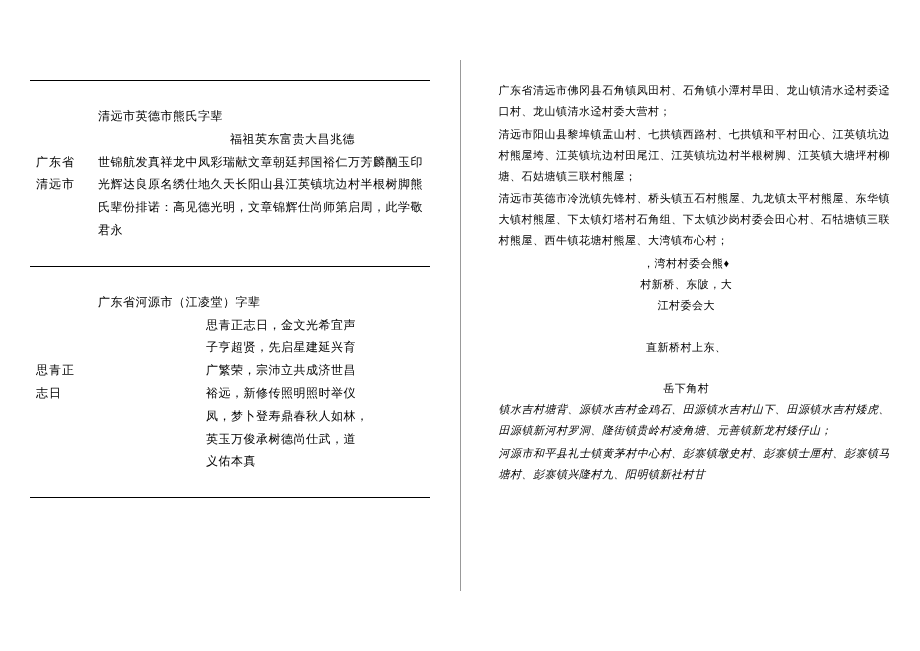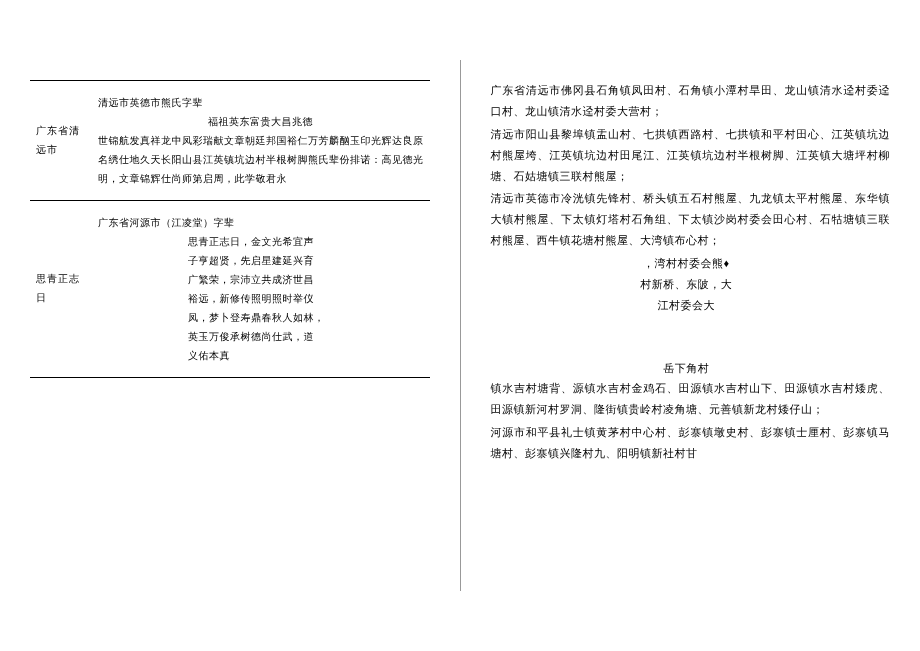--- a/index.html
+++ b/index.html
@@ -28,54 +28,55 @@
       margin: 40px 0;
     }
     table {
       border-collapse: collapse;
       width: 100%;
       margin-top: 60px;
     }
     td {
       border-top: 1px solid #000;
       border-bottom: 1px solid #000;
-      padding: 12px 6px;
+      padding: 24px 6px;
       vertical-align: middle;
       line-height: 1.9;
-      font-size: 10px;
+      font-size: 12px;
     }
     td.label {
       width: 62px;
       letter-spacing: 1px;
       vertical-align: middle;
-      font-family: Liberation Mono, monospace;
     }
     td.content {
       letter-spacing: 0.5px;
     }
     .indent-line {
       text-indent: 11em;
       display: block;
     }
     .right-content {
       padding-top: 60px;
       line-height: 1.9;
       font-size: 11px;
       letter-spacing: 0.5px;
     }
     .right-content p {
       margin-bottom: 2px;
       text-align: justify;
+      margin-left: 8px;
     }
     .right-align-block {
       text-align: center;
       padding-right: 8px;
     }
     .left-indent {
       text-indent: 0;
+      font-style: italic;
     }
   </style>
 </head>
 <body>
 
 <div class="page">
   <table>
     <tbody>
         <tr>
       <td class="label">
@@ -114,20 +115,23 @@
   <div class="right-content">
     <p>广东省清远市佛冈县石角镇凤田村、石角镇小潭村旱田、龙山镇清水迳村委迳口村、龙山镇清水迳村委大营村；</p>
     <p>清远市阳山县黎埠镇盂山村、七拱镇西路村、七拱镇和平村田心、江英镇坑边村熊屋垮、江英镇坑边村田尾江、江英镇坑边村半根树脚、江英镇大塘坪村柳塘、石姑塘镇三联村熊屋；</p>
     <p>清远市英德市冷洸镇先锋村、桥头镇五石村熊屋、九龙镇太平村熊屋、东华镇大镇村熊屋、下太镇灯塔村石角组、下太镇沙岗村委会田心村、石牯塘镇三联村熊屋、西牛镇花塘村熊屋、大湾镇布心村；</p>
     <div class="right-align-block">
       <span>，湾村村委会熊♦</span><br>
       <span>村新桥、东陂，大</span><br>
       <span>江村委会大</span>
     </div>
     <br>
+    <div class="right-align-block">
+      <span>直新桥村上东、</span>
+    </div>
     <br>
     <div class="right-align-block">
       <span>岳下角村</span>
     </div>
     <p class="left-indent">镇水吉村塘背、源镇水吉村金鸡石、田源镇水吉村山下、田源镇水吉村矮虎、田源镇新河村罗洞、隆街镇贵岭村凌角塘、元善镇新龙村矮仔山；</p>
     <p class="left-indent">河源市和平县礼士镇黄茅村中心村、彭寨镇墩史村、彭寨镇士厘村、彭寨镇马塘村、彭寨镇兴隆村九、阳明镇新社村甘</p>
   </div>
 </div>
 
 </body></html>

